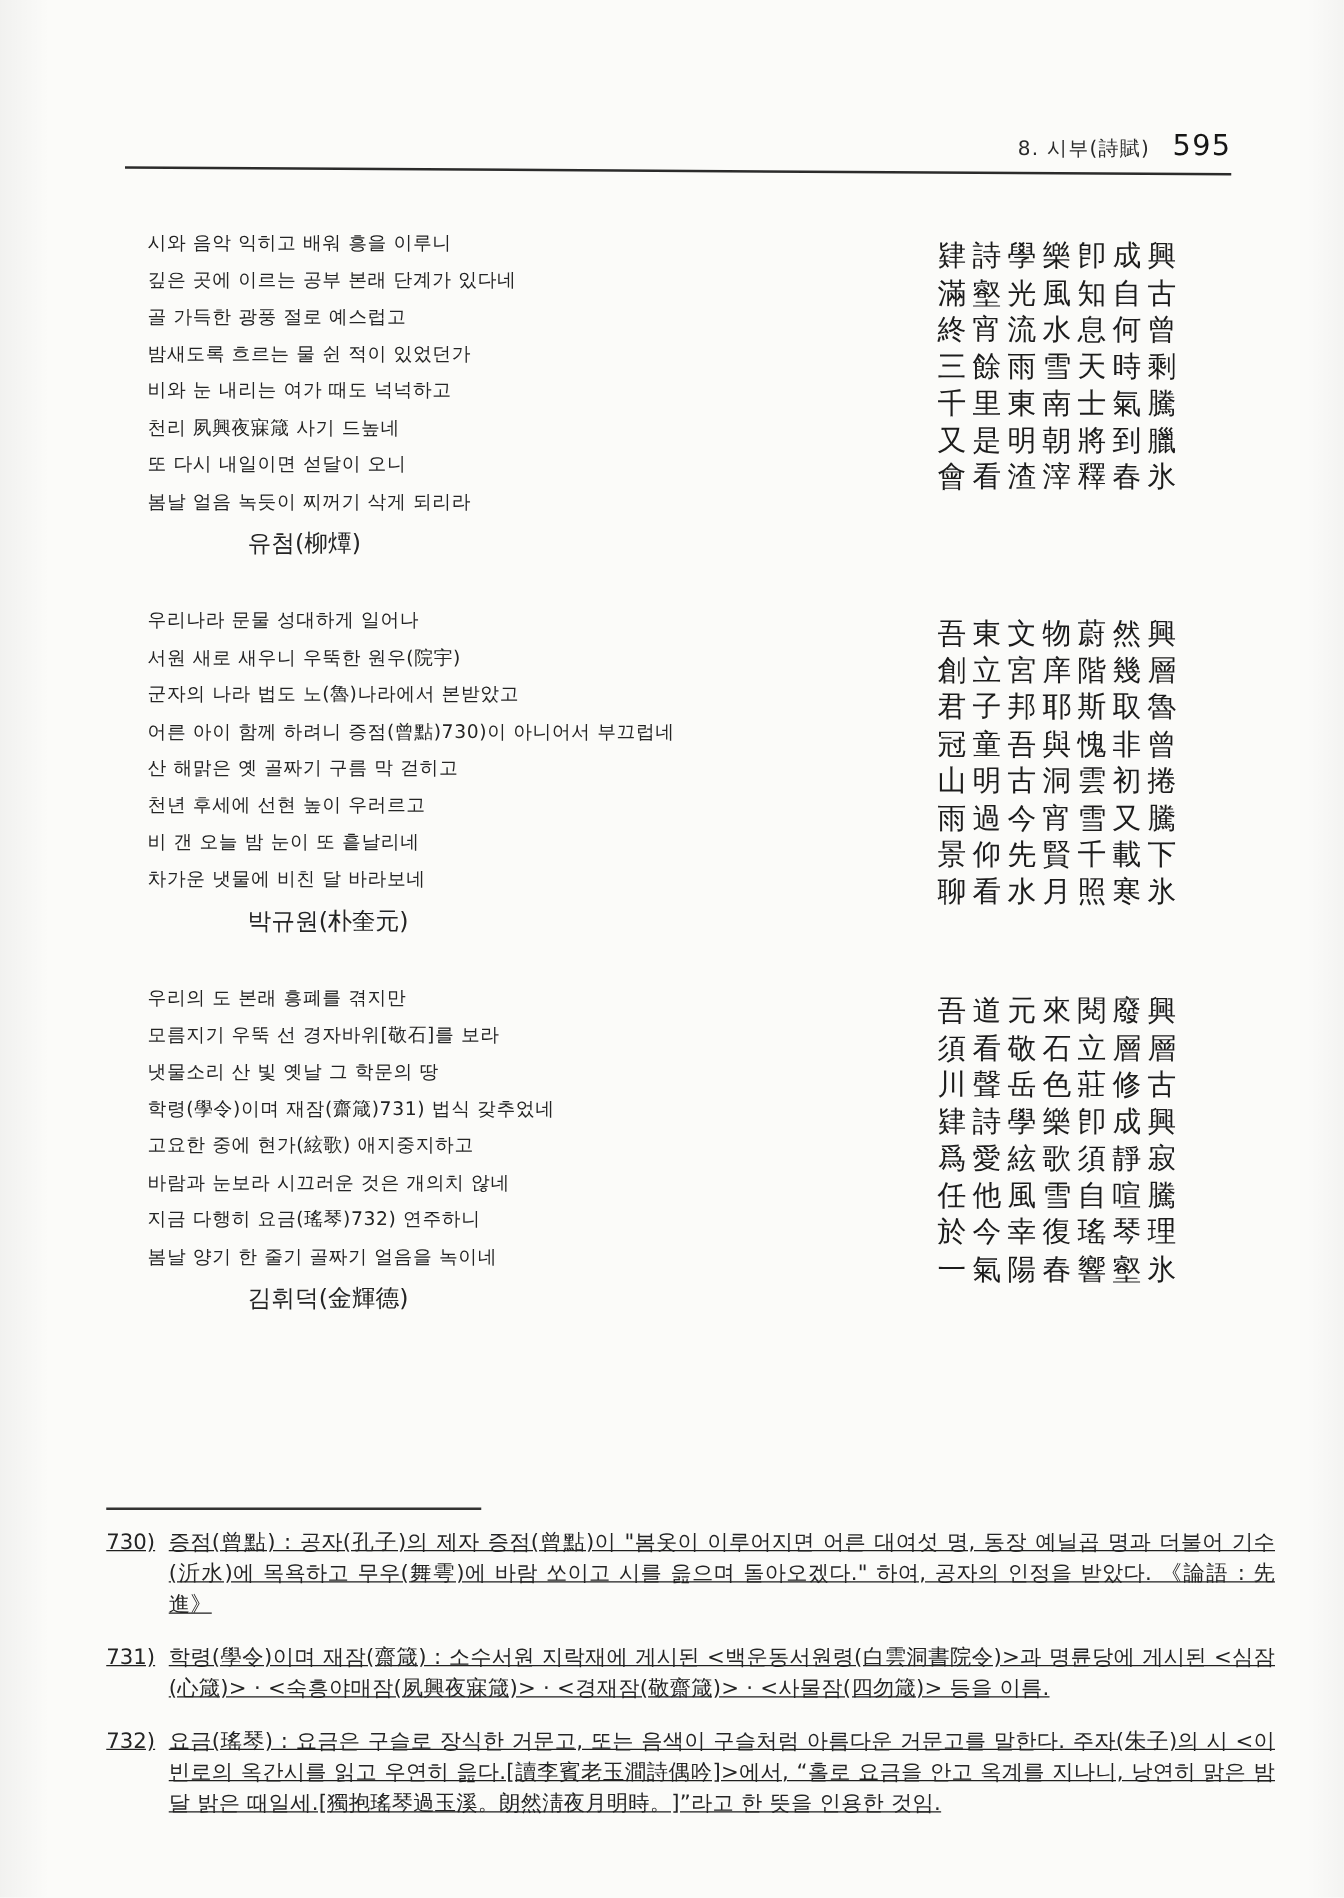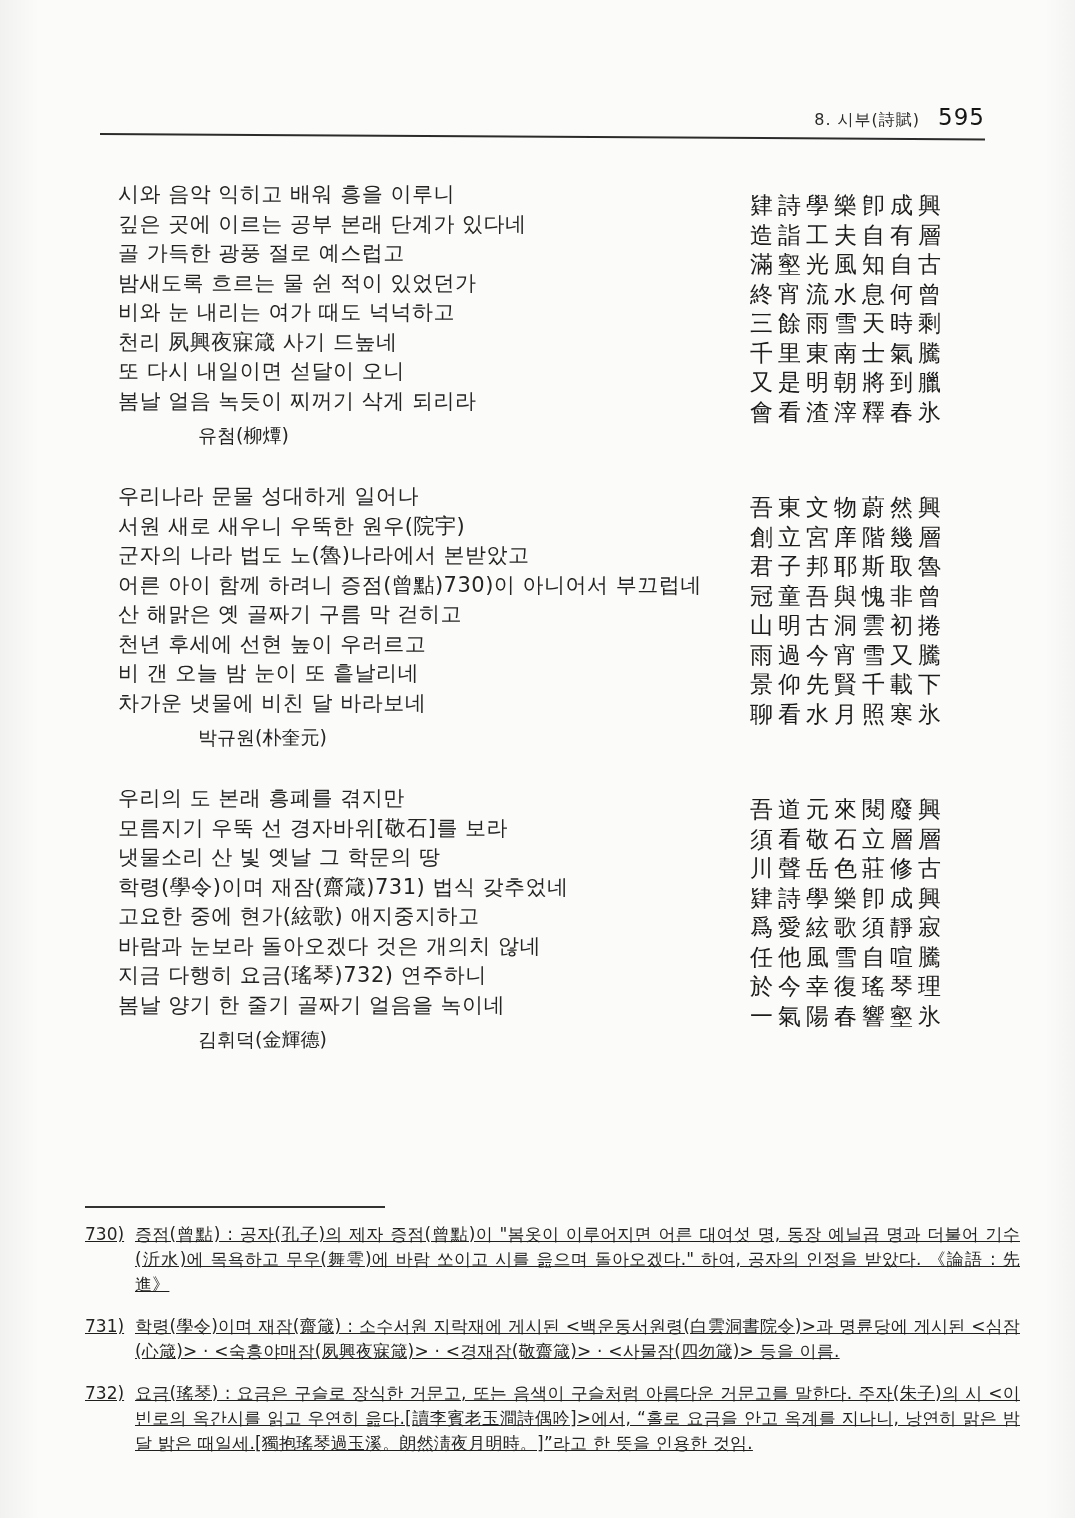--- a/index.html
+++ b/index.html
@@ -28,21 +28,21 @@
   .page-number{font-size:23px;font-weight:normal;color:#161616;letter-spacing:1px;}
   .header-rule{
     position:absolute;top:133px;left:100px;width:885px;height:2px;
     background:#2b2b2b;transform:rotate(0.35deg);transform-origin:left center;
   }
   
   .content{position:absolute;top:180px;left:118px;width:880px;}
   .poem{display:flex;justify-content:space-between;margin-bottom:33px;}
   .kor-col{width:620px;}
   .kor-line{
-    font-size:21px;line-height:29.5px;letter-spacing:0.5px;
+    font-size:15px;line-height:29.5px;letter-spacing:0.5px;
     white-space:nowrap;color:#242424;
   }
   .author{
     margin-top:5px;margin-left:80px;
     font-size:19px;color:#242424;line-height:28px;
   }
   .hanja-col{
     width:248px;margin-top:11px;
     font-family:"DejaVu Serif","Liberation Serif",serif;
   }
@@ -84,21 +84,20 @@
       <div class="kor-line">골 가득한 광풍 절로 예스럽고</div>
       <div class="kor-line">밤새도록 흐르는 물 쉰 적이 있었던가</div>
       <div class="kor-line">비와 눈 내리는 여가 때도 넉넉하고</div>
       <div class="kor-line">천리 夙興夜寐箴 사기 드높네</div>
       <div class="kor-line">또 다시 내일이면 섣달이 오니</div>
       <div class="kor-line">봄날 얼음 녹듯이 찌꺼기 삭게 되리라</div>
       <div class="author">유첨(柳燂)</div>
     </div>
     <div class="hanja-col">
       <div class="hanja-line">肄詩學樂卽成興</div>
-      <div class="hanja-line">造詣工夫自有層</div>
       <div class="hanja-line">滿壑光風知自古</div>
       <div class="hanja-line">終宵流水息何曾</div>
       <div class="hanja-line">三餘雨雪天時剩</div>
       <div class="hanja-line">千里東南士氣騰</div>
       <div class="hanja-line">又是明朝將到臘</div>
       <div class="hanja-line">會看渣滓釋春氷</div>
     </div>
   </div>
 
   <div class="poem">
@@ -125,21 +124,21 @@
     </div>
   </div>
 
   <div class="poem">
     <div class="kor-col">
       <div class="kor-line">우리의 도 본래 흥폐를 겪지만</div>
       <div class="kor-line">모름지기 우뚝 선 경자바위[敬石]를 보라</div>
       <div class="kor-line">냇물소리 산 빛 옛날 그 학문의 땅</div>
       <div class="kor-line">학령(學令)이며 재잠(齋箴)731) 법식 갖추었네</div>
       <div class="kor-line">고요한 중에 현가(絃歌) 애지중지하고</div>
-      <div class="kor-line">바람과 눈보라 돌아오겠다 것은 개의치 않네</div>
+      <div class="kor-line">바람과 눈보라 시끄러운 것은 개의치 않네</div>
       <div class="kor-line">지금 다행히 요금(瑤琴)732) 연주하니</div>
       <div class="kor-line">봄날 양기 한 줄기 골짜기 얼음을 녹이네</div>
       <div class="author">김휘덕(金輝德)</div>
     </div>
     <div class="hanja-col">
       <div class="hanja-line">吾道元來閱廢興</div>
       <div class="hanja-line">須看敬石立層層</div>
       <div class="hanja-line">川聲岳色莊修古</div>
       <div class="hanja-line">肄詩學樂卽成興</div>
       <div class="hanja-line">爲愛絃歌須靜寂</div>

